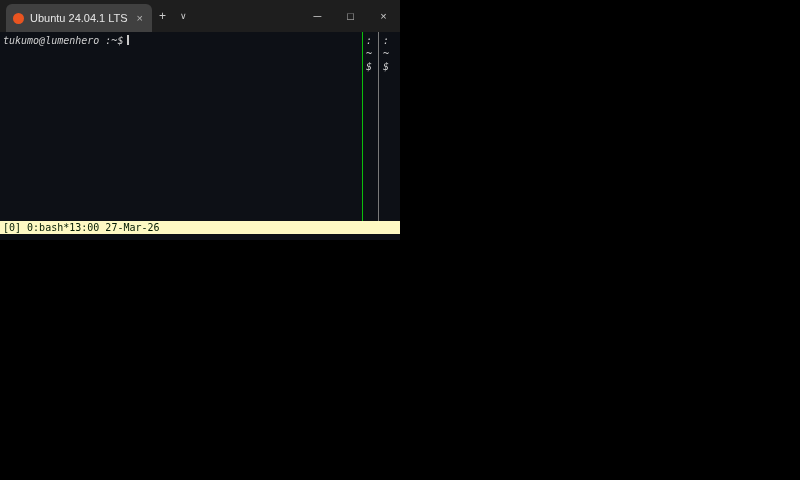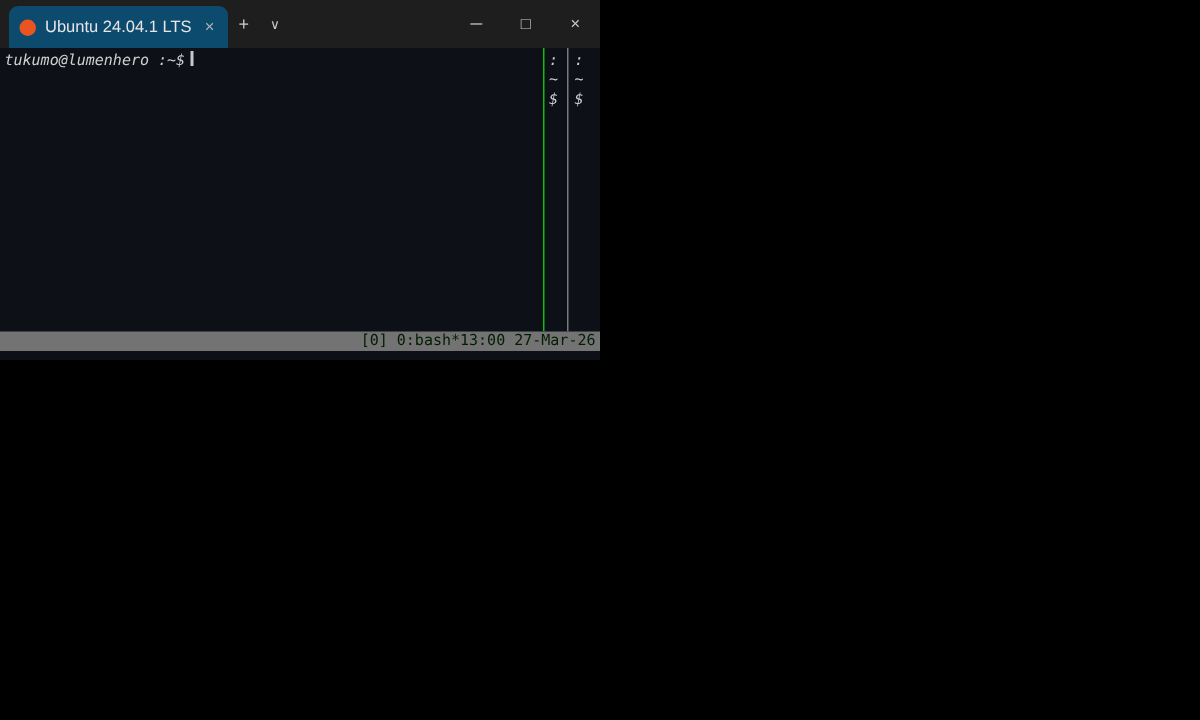--- a/index.html
+++ b/index.html
@@ -9,21 +9,21 @@
   .window { position:absolute; width:400px; height:240px; display:flex; flex-direction:column;
             background:#0d1016; outline:1px solid #000; }
   #win-tl { left:0;   top:0; }
   #win-tr { left:400; top:0; }
   #win-bl { left:0;   top:240; }
   #win-br { left:400; top:240; }
 
   
   .titlebar { flex:0 0 32px; background:#1e1e1e; display:flex; align-items:stretch;
               font-family:"Liberation Sans", sans-serif; }
-  .tab { width:146px; margin:4px 0 0 6px; background:#0c4a6e; border-radius:6px 6px 0 0;
+  .tab { width:146px; margin:4px 0 0 6px; background:#404040; border-radius:6px 6px 0 0;
          display:flex; align-items:center; padding:0 7px; gap:6px; color:#e6e6e6; font-size:11px; }
   .ubuntu-icon { width:11px; height:11px; border-radius:50%; background:#E95420; flex:0 0 11px; }
   .tab-title { flex:1; white-space:nowrap; overflow:hidden; }
   .tab-close { color:#b5b5b5; font-size:11px; padding:0 2px; }
   .tbtn { color:#cccccc; font-size:12px; align-self:center; padding:2px 7px; }
   .tbtn.chev { font-size:9px; }
   .spacer { flex:1; }
   .wbtn { width:33px; color:#cccccc; font-size:11px; display:flex; align-items:center; justify-content:center; }
 
   
@@ -43,22 +43,22 @@
   .pane.r36 { flex:0 0 36px; }
   .pane.r37 { flex:0 0 37px; }
 
   .bottom-row { flex:0 0 16px; display:flex; }
   .bottom-row .pane { flex:1 1 0; padding:1px 0 0 3px; }
 
   .pane.narrow1 { flex:0 0 15px; padding:2px 0 0 3px; }
   .pane.narrow2 { flex:0 0 21px; padding:2px 0 0 4px; }
 
   
-  .statusbar { flex:0 0 13px; margin-bottom:6px; background:#737373; color:#041c04;
-               display:flex; justify-content:flex-end; padding:0 3px;
+  .statusbar { flex:0 0 13px; margin-bottom:6px; background:#fef9c3; color:#041c04;
+               display:flex; justify-content:flex-start; padding:0 3px;
                font-size:10px; line-height:13px; white-space:pre; overflow:hidden; }
 </style>
 </head>
 <body>
 
 <div class="window" id="win-tl">
   <div class="titlebar">
     <div class="tab">
       <span class="ubuntu-icon"></span>
       <span class="tab-title">Ubuntu 24.04.1 LTS</span>

